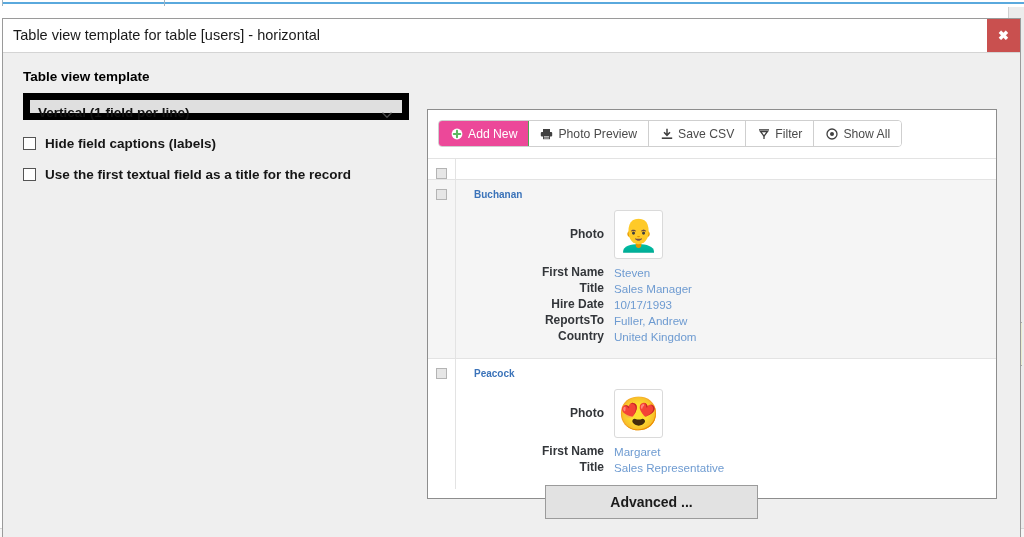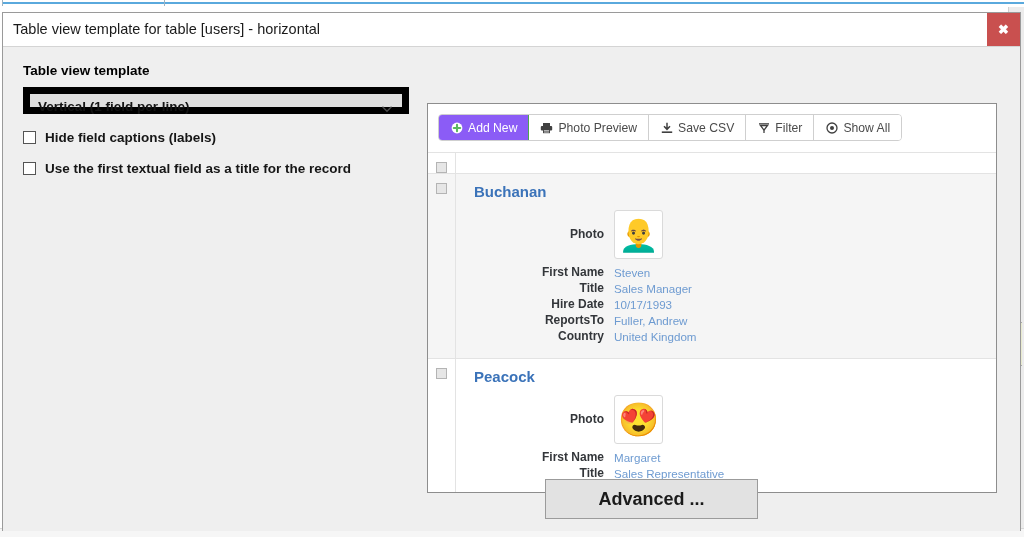--- a/index.html
+++ b/index.html
@@ -38,21 +38,21 @@
     background: #e9ebcf; border-top: 1px solid #a9a9a9; border-bottom: 1px solid #a9a9a9;
   }
   .bg-right-col {
     position: absolute; left: 1008px; top: 7px; width: 16px; height: 521px;
     background: #ececec; border-left: 1px solid #d0d0d0;
   }
 
   
   #window {
     position: absolute;
-    left: 2px; top: 12px;
+    left: 2px; top: 18px;
     width: 1019px; height: 519px;
     background: #efefef;
     border: 1px solid #9a9a9a;
     box-sizing: border-box;
   }
   .titlebar {
     position: relative;
     height: 34px;
     background: #ffffff;
     border-bottom: 1px solid #d4d4d4;
@@ -178,21 +178,21 @@
     color: #4b4b4b;
     background: #ffffff;
     border-right: 1px solid #cfcfcf;
     cursor: pointer;
     white-space: nowrap;
     font-family: "Liberation Sans", sans-serif;
     box-sizing: border-box;
   }
   .tb-btn:last-child { border-right: none; }
   .tb-btn.primary {
-    background: #8b5cf6;
+    background: #ec4899;
     color: #ffffff;
     border-right: 1px solid #4ea552;
   }
   .tb-icon { display: inline-flex; width: 13px; height: 13px; align-items:center; justify-content:center; }
 
   
   .grid-area { position: relative; }
   .rec-row {
     display: flex;
     border-top: 1px solid #e3e3e3;
@@ -216,21 +216,21 @@
     box-sizing: border-box;
     cursor: pointer;
   }
   .rec-body {
     flex: 1 1 auto;
     padding: 9px 0 13px 18px;
     box-sizing: border-box;
   }
   .empty-row .rec-body { height: 20px; padding: 0; }
   .rec-title {
-    font-size: 15px;
+    font-size: 10px;
     font-weight: bold;
     color: #3b73b9;
     margin-bottom: 10px;
     cursor: pointer;
     font-family: "Liberation Sans", sans-serif;
   }
   .fld {
     display: flex;
     align-items: center;
     margin-bottom: 1px;
@@ -266,25 +266,25 @@
 
   
   .footer {
     position: absolute;
     left: 0; bottom: 0;
     width: 100%;
     height: 60px;
   }
   .dlg-btn {
     position: absolute;
-    height: 40px;
+    height: 34px;
     background: #e2e2e2;
     border: 1px solid #9b9b9b;
     box-sizing: border-box;
-    font-size: 18px;
+    font-size: 14px;
     font-weight: bold;
     color: #1b1b1b;
     cursor: pointer;
     font-family: "Liberation Sans", sans-serif;
   }
   .dlg-btn.advanced { left: 542px; top: 8px; width: 213px; }
   .dlg-btn.ok {
     left: 775px; top: 8px; width: 219px;
     border: 2px solid #1c7fd6;
     background: #e8e8e8;

